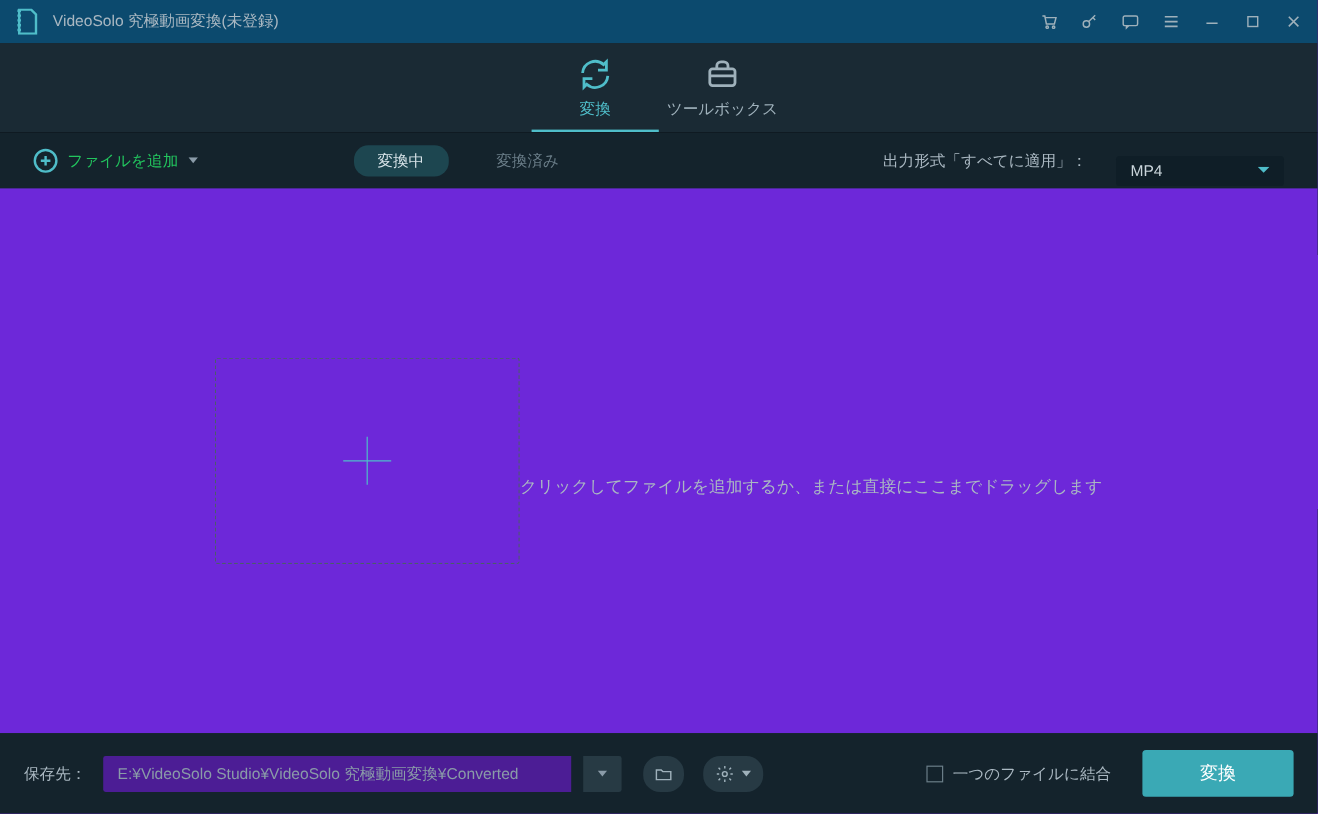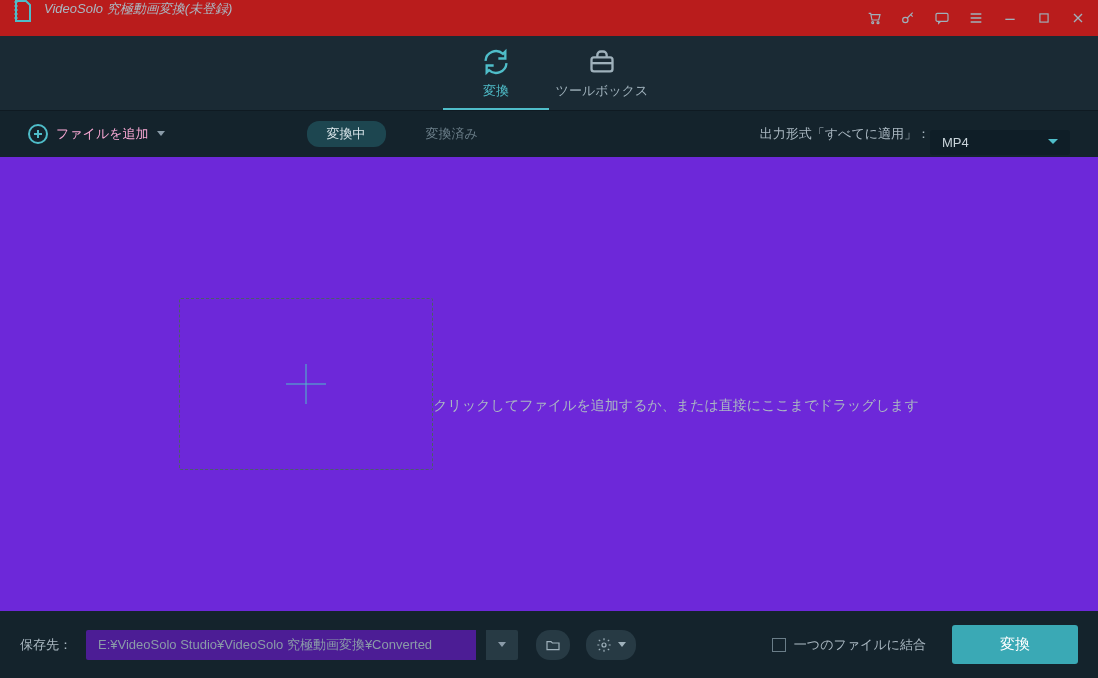--- a/index.html
+++ b/index.html
@@ -9,23 +9,23 @@
   background: #1a2a34;
   font-family: "Segoe UI", Arial, sans-serif;
   color: #8a9ba8;
   overflow: hidden;
 }
 
 
 .title-bar {
   height: 36px;
   display: flex;
+  align-items: center;
   padding: 0 12px;
-  background: #b91c1c;
-  font-style: italic;
+  background: #0c4a6e;
 }
 .logo {
   width: 22px;
   height: 22px;
   margin-right: 10px;
   display:flex;align-items:center;justify-content:center;
 }
 .app-title {
   color: #aab8c2;
   font-size: 13px;
@@ -87,37 +87,37 @@
   padding: 0 28px;
   gap: 10px;
 }
 .add-file {
   display:flex;align-items:center;gap:8px;cursor:pointer;
 }
 .add-file-icon {
   width:20px;height:20px;border:2px solid #4fbdc9;border-radius:50%;
   display:flex;align-items:center;justify-content:center;color:#4fbdc9;
 }
-.add-file-label { font-size:13px; color:#f9a8d4; }
+.add-file-label { font-size:13px; color:#22c55e; }
 .chevron-small { color:#8a9ba8; }
 
 .spacer { flex:1; }
 
 .pill-tabs {
   display:flex;align-items:center;gap:20px;
   margin-left:-120px;
 }
 .pill {
   padding:4px 20px;border-radius:12px;font-size:13px;cursor:pointer;
 }
 .pill.active { background:#1d4650; color:#d7e3e8; }
 .pill.inactive { color:#6a7d88; }
 
 .output-format {
-  display:flex;align-items:center;gap:0;
+  display:flex;align-items:center;gap:24px;
 }
 .output-label { font-size:13px; color:#aab8c2; }
 .format-select {
   background:#0f1e27;border-radius:3px;padding:5px 12px;
   display:flex;align-items:center;gap:60px;width:140px;
   justify-content:space-between;cursor:pointer;font-size:13px;
   color:#c9d4da;
   margin-top:16px;
 }
 

